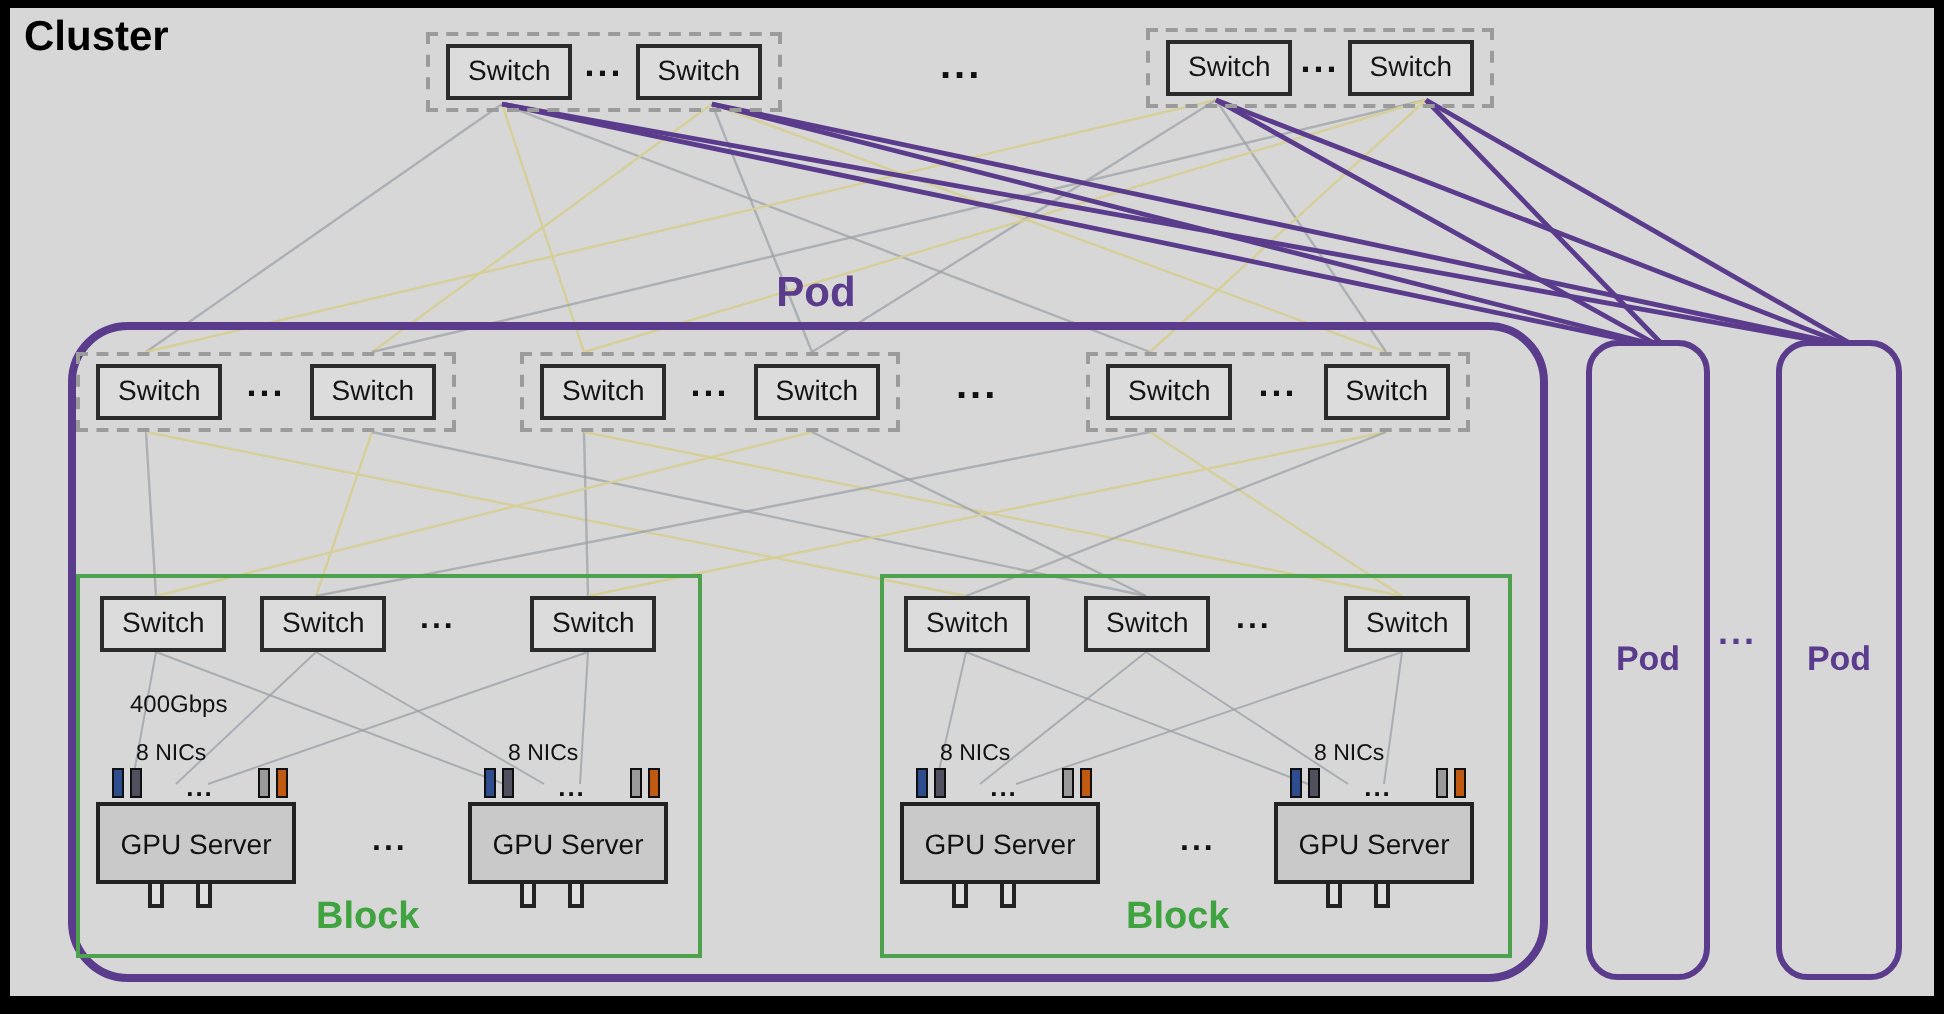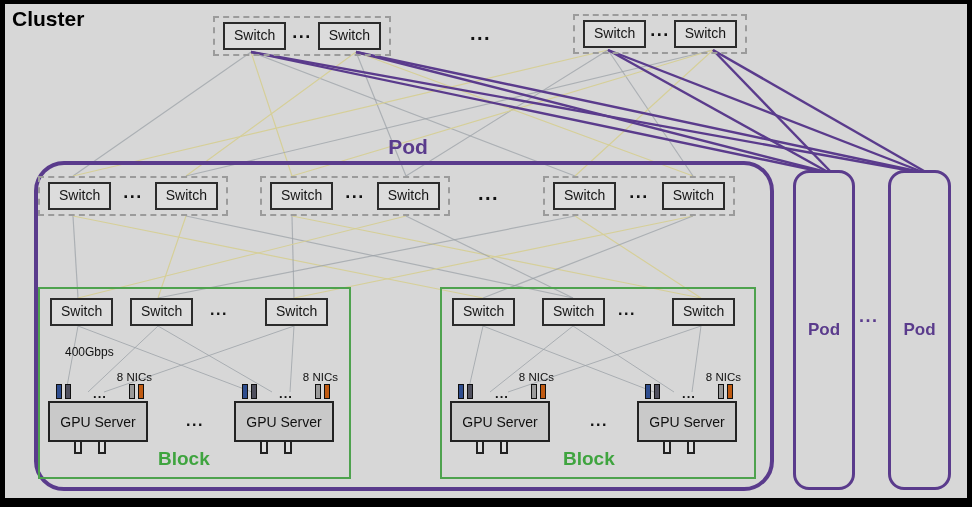--- a/index.html
+++ b/index.html
@@ -47,21 +47,21 @@
   }
   .pod-side-label{font-size:17px;font-weight:700;color:#5a3b8c;}
 
   .block{
     position:absolute;box-sizing:border-box;border:2.5px solid #4ea24e;background:transparent;
   }
   .block-label{position:absolute;font-size:19px;font-weight:700;color:#3fa43f;}
   .bw-label{position:absolute;font-size:12px;color:#111;padding-left:24px;}
 
   .server-unit{position:absolute;width:104px;}
-  .nics-label{margin-left:9px;font-size:11.5px;color:#111;text-align:right;}
+  .nics-label{margin-left:20px;font-size:11.5px;color:#111;}
   .nic-row{display:flex;align-items:flex-end;gap:3px;width:88px;height:16px;margin-left:8px;}
   .nic{width:6px;height:15px;border:1px solid #101010;box-sizing:border-box;}
   .nic.blue{background:#2e4d8f;}
   .nic.dark{background:#50505e;}
   .nic.gray{background:#9a9a9a;}
   .nic.orange{background:#c05a11;}
   .nic-dots{margin:0 auto;font-size:13px;font-weight:700;letter-spacing:1px;line-height:10px;}
   .server-body{
     margin-top:2px;width:100px;height:41px;box-sizing:border-box;background:#c9c9c9;
     border:2px solid #222;display:flex;align-items:center;justify-content:center;

